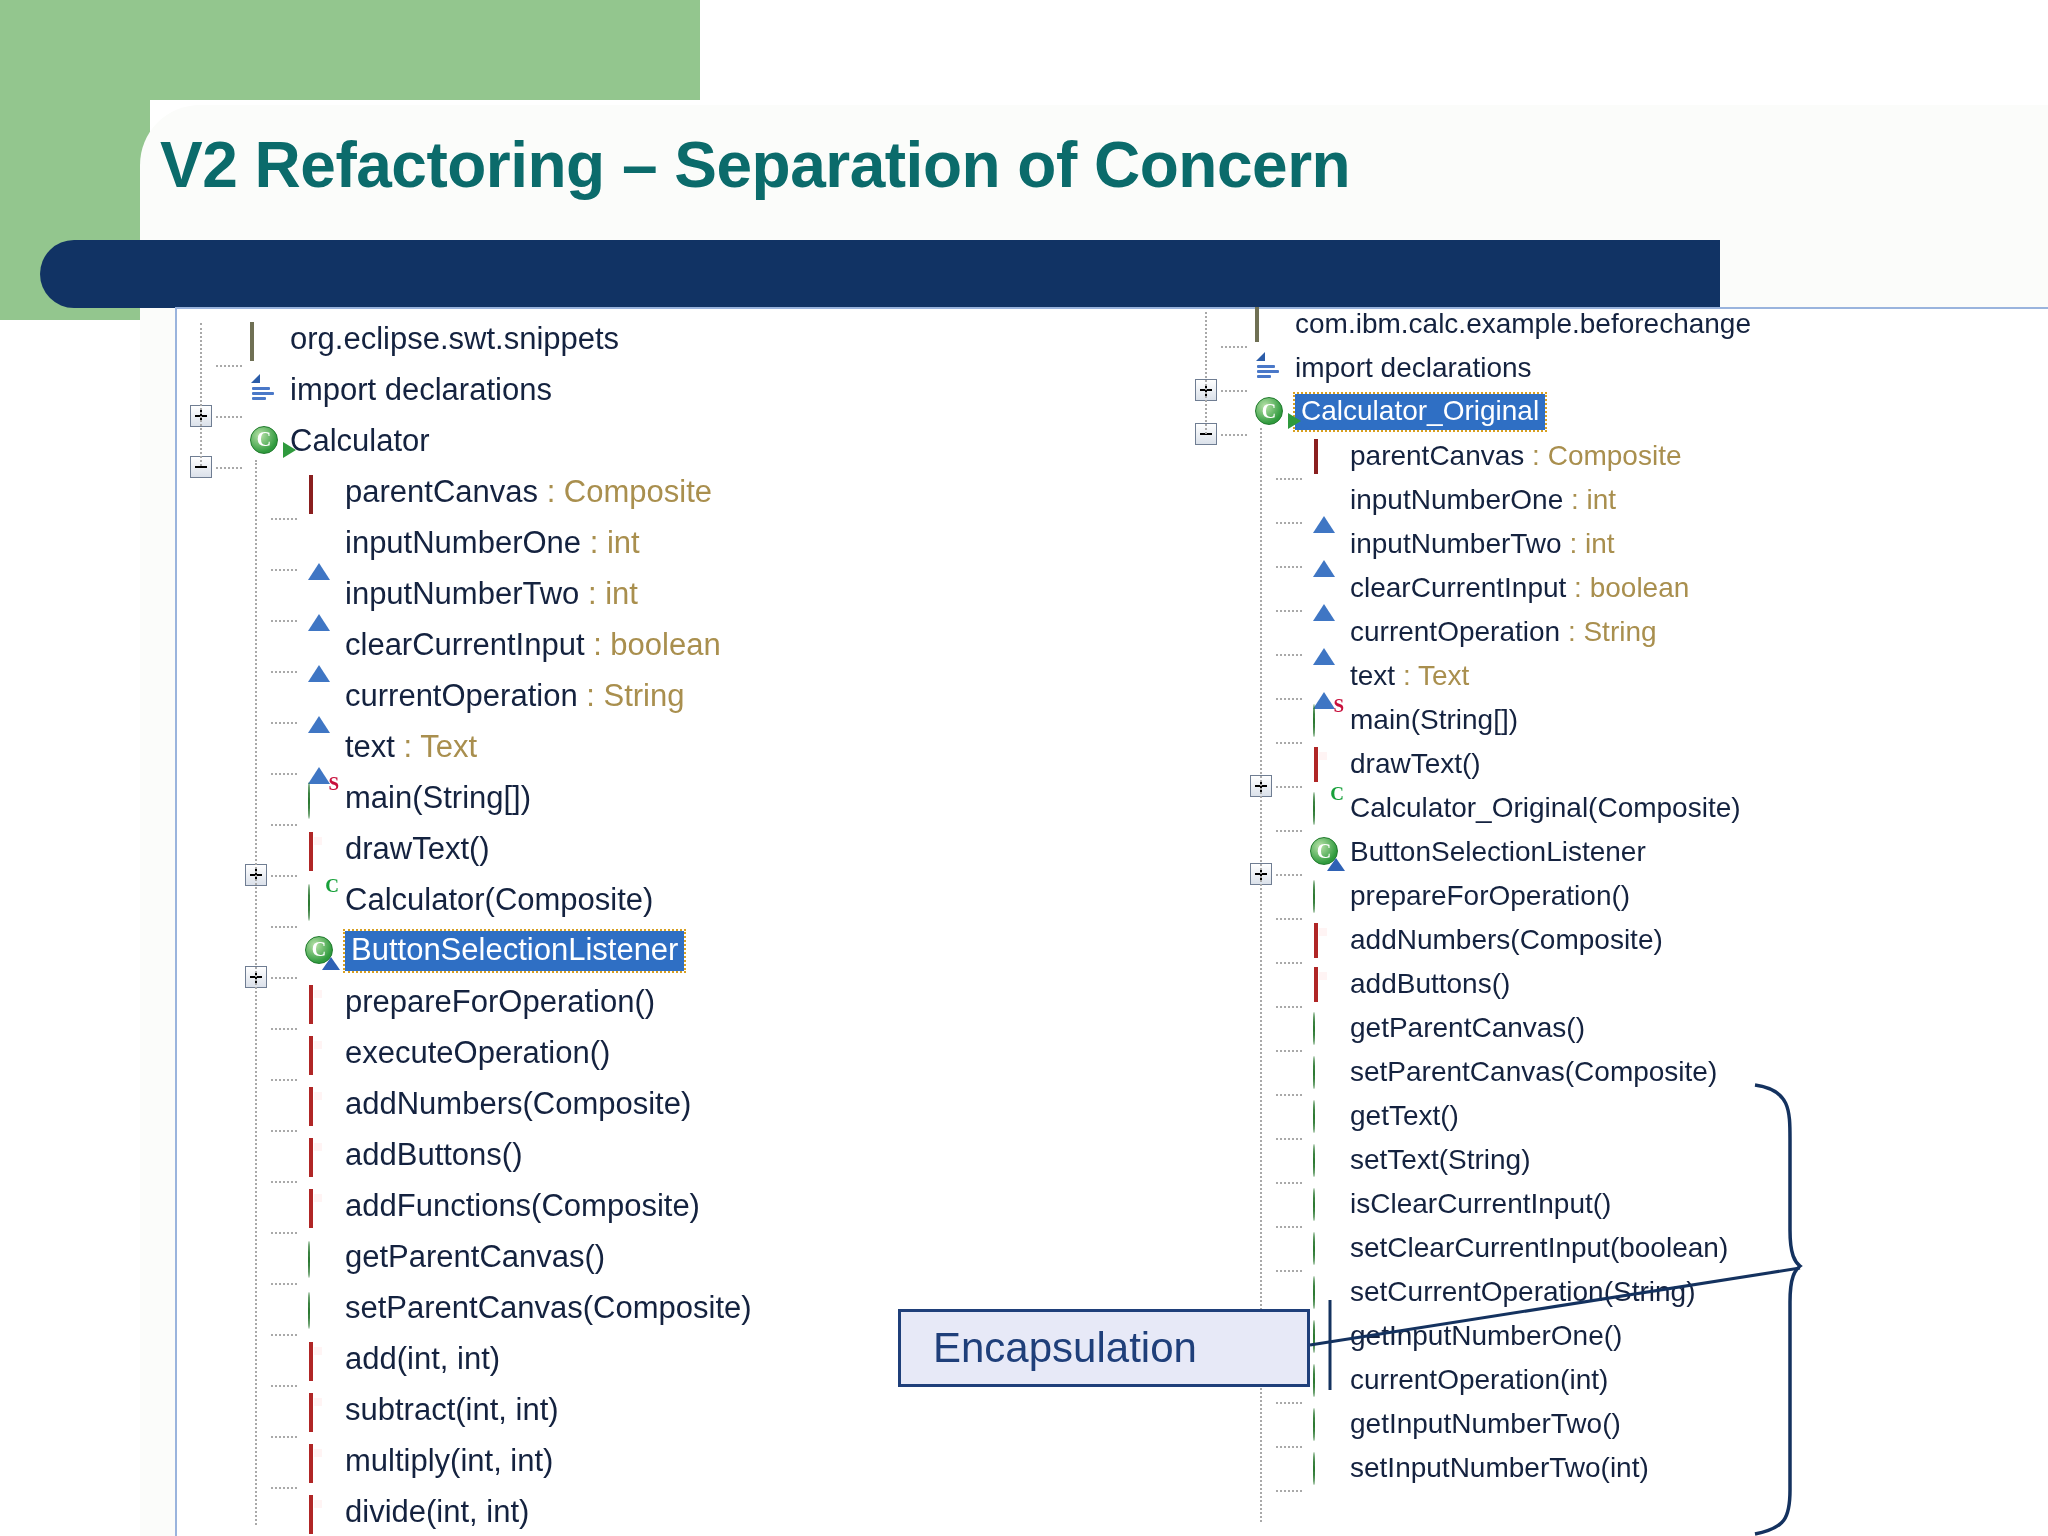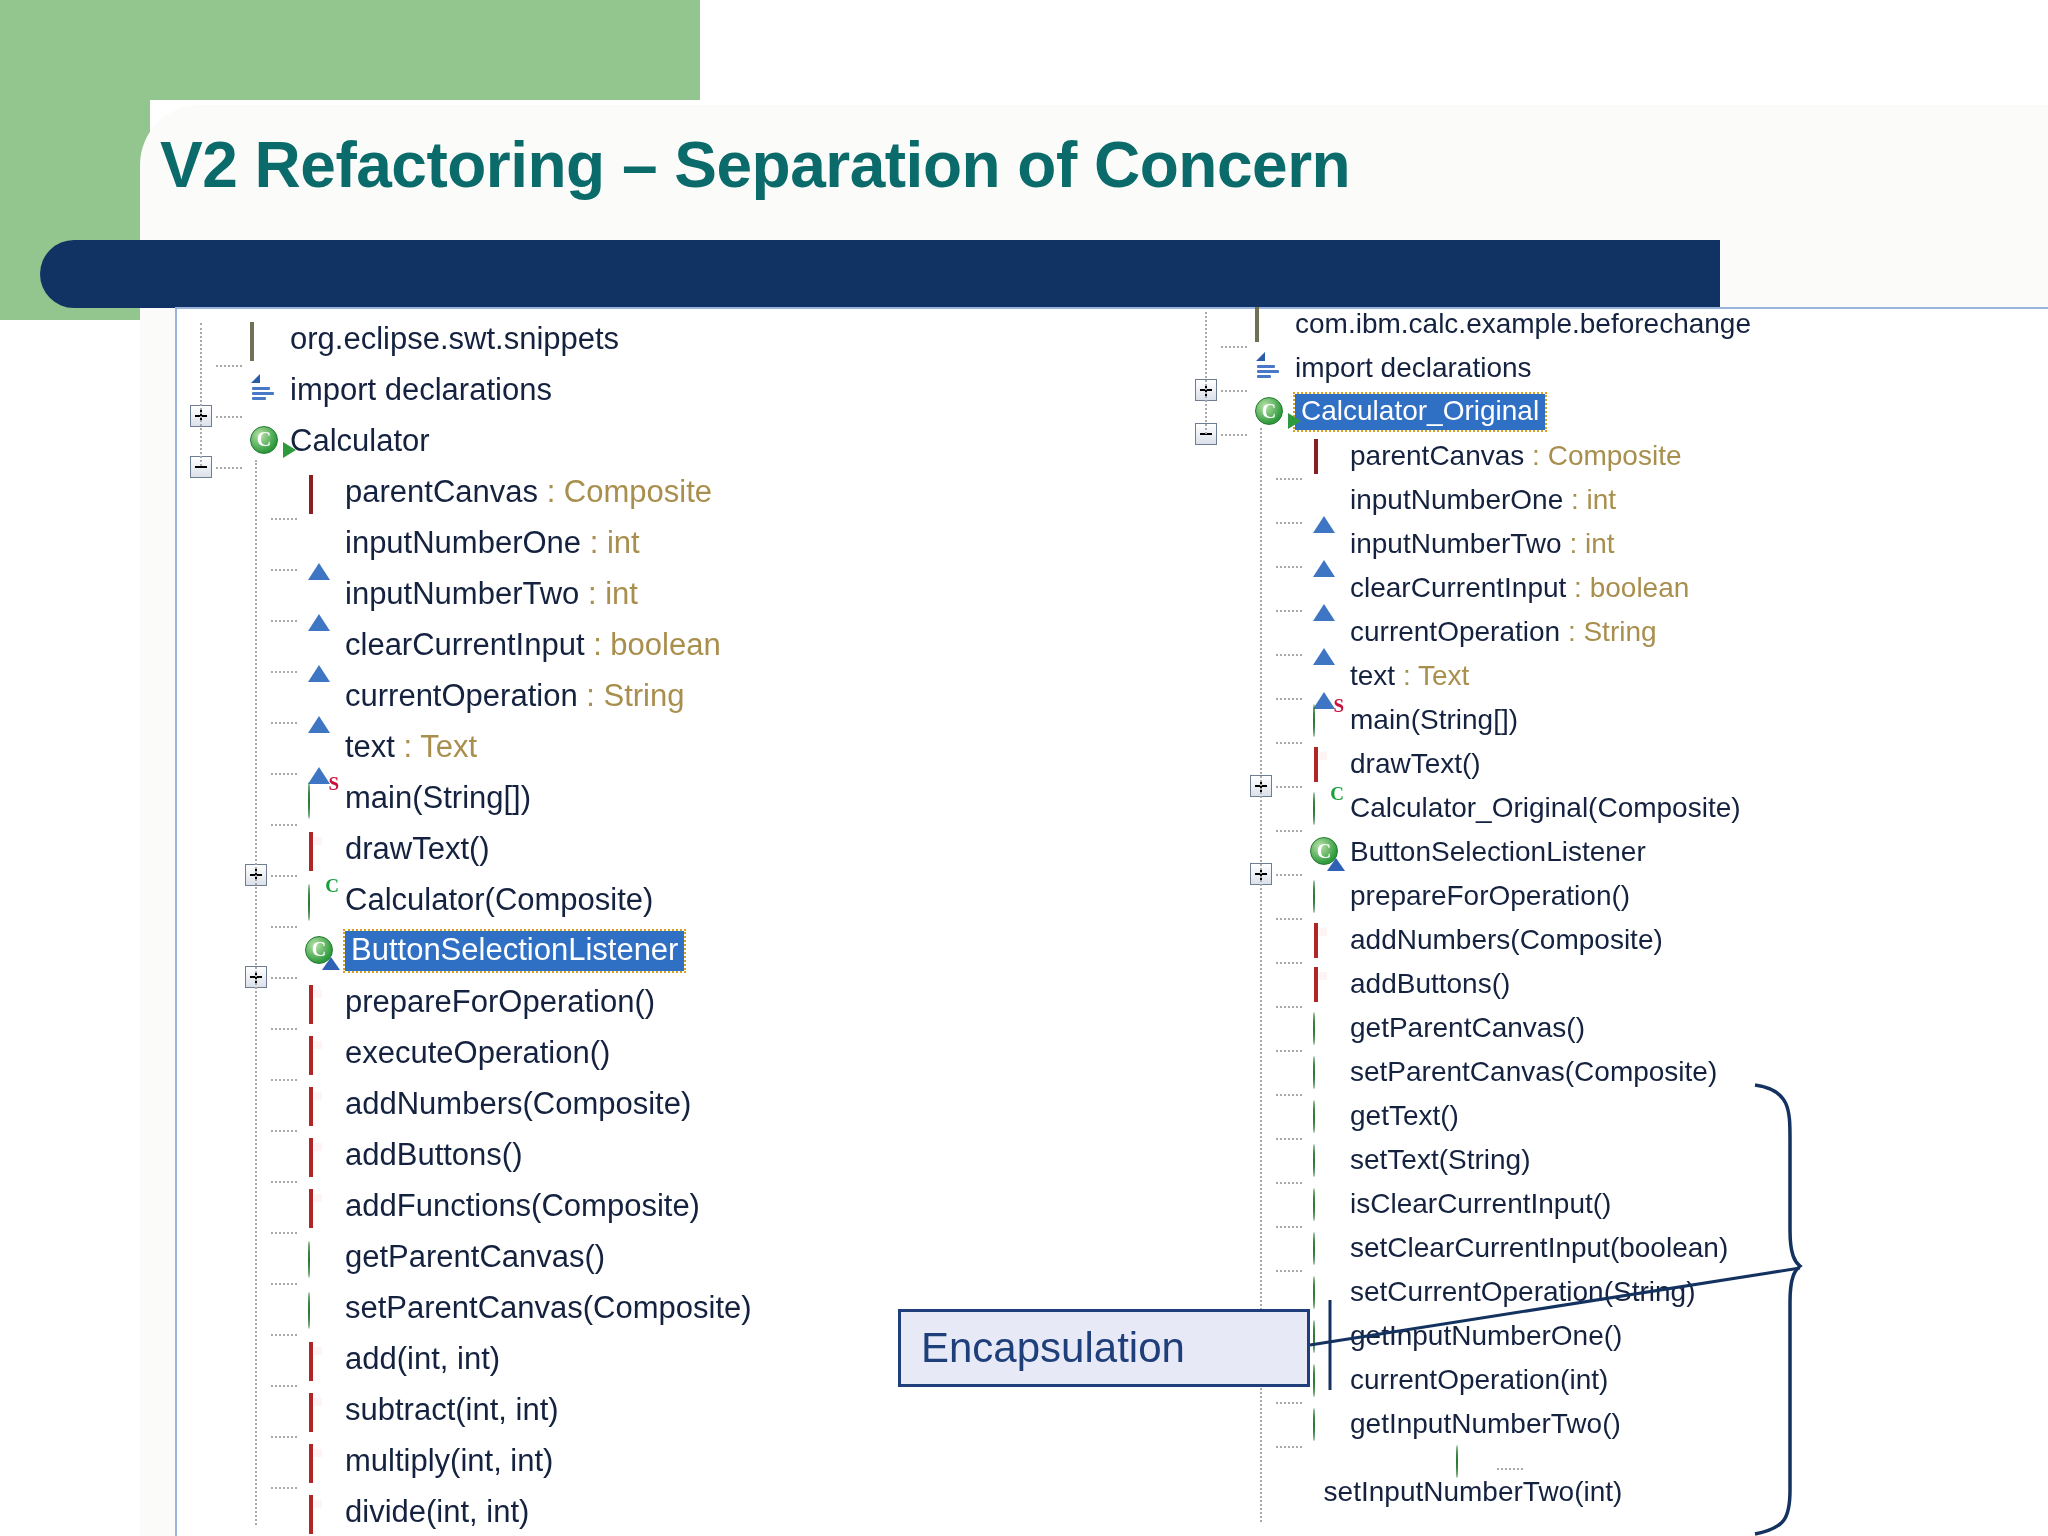--- a/index.html
+++ b/index.html
@@ -176,21 +176,21 @@
   
   .callout{
     position:absolute;left:898px;top:1309px;
     width:412px;height:78px;
     background:#e7e9f7;
     border:3px solid #1f3f7a;
     display:flex;align-items:center;
     box-sizing:border-box;
   }
   .callout span{
-    font-size:42px;color:#1f3f7a;padding-left:20px;
+    font-size:42px;color:#1f3f7a;padding-left:32px;
   }
   svg.overlay{position:absolute;left:0;top:0;width:2048px;height:1536px;pointer-events:none;}
 </style>
 </head>
 <body>
 
 <div id="slide">
 
   <div class="green-left"></div>
   <div class="green-block"></div>
@@ -567,21 +567,21 @@
         <span class="ico"><span class="ico-m-public"></span></span>
         <span><span class="lbl" style="color: rgb(20, 34, 63);">currentOperation(int)</span></span>
       </div>
       <div class="row" style="height: 44px;">
         <span style="display: inline-block; flex: 0 0 auto; width: 115px; position: relative;">
           <span class="dots" style="left: 81px; top: 22px;"></span>
         </span>
         <span class="ico"><span class="ico-m-public"></span></span>
         <span><span class="lbl" style="color: rgb(20, 34, 63);">getInputNumberTwo()</span></span>
       </div>
-      <div class="row" style="height: 44px; flex-direction: column;">
+      <div class="row" style="height: 44px;">
         <span style="display: inline-block; flex: 0 0 auto; width: 115px; position: relative;">
           <span class="dots" style="left: 81px; top: 22px;"></span>
         </span>
         <span class="ico"><span class="ico-m-public"></span></span>
         <span><span class="lbl" style="color: rgb(20, 34, 63);">setInputNumberTwo(int)</span></span>
       </div>
       <div class="guide" style="left: 10px; top: 10px; height: 122px;"></div>
       <div class="guide" style="left: 65px; top: 126px; height: 1094px;"></div>
     </div>
 

